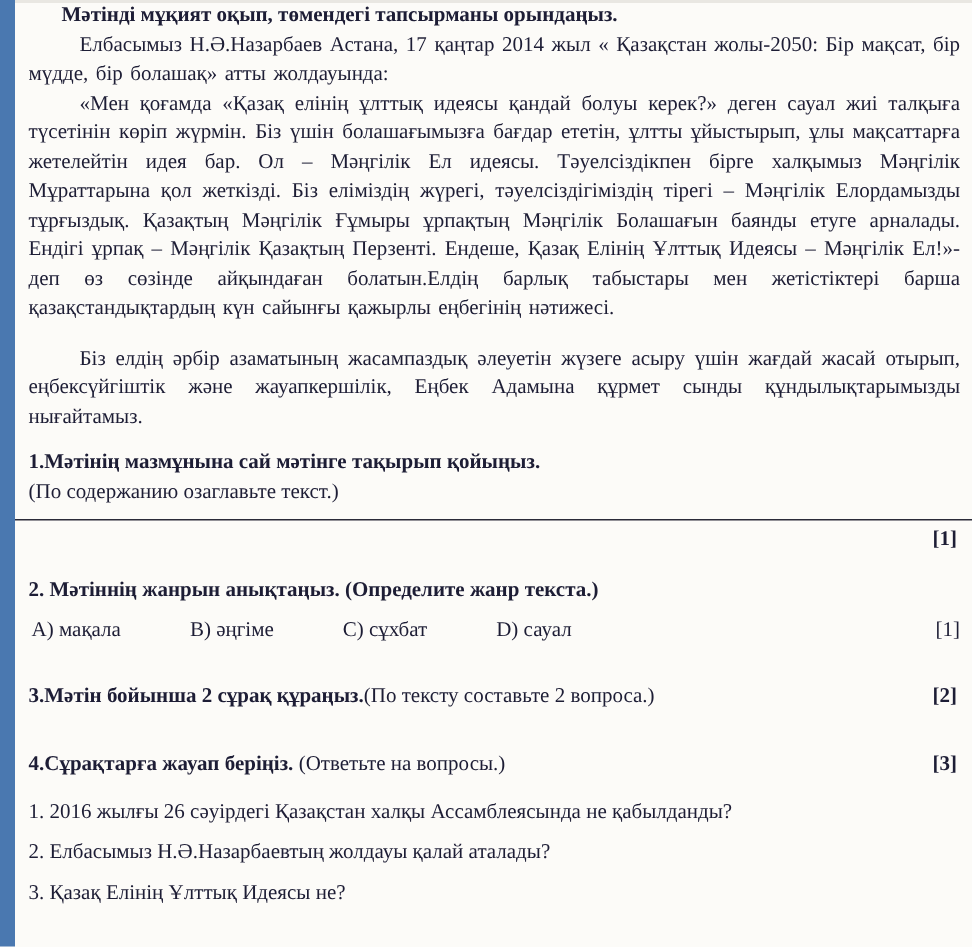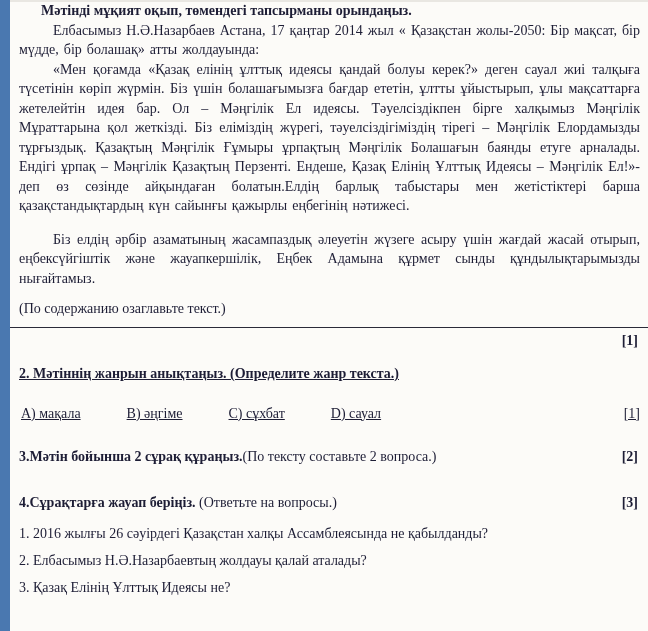--- a/index.html
+++ b/index.html
@@ -31,22 +31,22 @@
     border: none;
     border-top: 1.6px solid #2a2a38;
     margin: 8px -8px 0 -9px;
   }
   .marks-row { text-align: right; font-weight: bold; padding-right: 2px; margin-top: 3px; }
 
   .task-line { display: flex; align-items: baseline; }
   .task-line .grow { flex: 1; }
   .task-line .marks { font-weight: bold; padding-right: 2px; white-space: nowrap; }
 
-  .task2 { margin-top: 14px; text-decoration: underline; }
-  .options-row { display: flex; align-items: baseline; margin-top: 20px; }
+  .task2 { margin-top: 14px; }
+  .options-row { display: flex; align-items: baseline; margin-top: 8px; }
   .options { display: flex; gap: 46px; flex: 1; padding-left: 2px; }
 
   .task3 { margin-top: 24px; }
   .task4 { margin-top: 26px; }
   .subquestions { margin-top: 8px; }
   .subquestions .sq { line-height: 27px; }
 </style>
 </head>
 <body>
 
@@ -57,20 +57,21 @@
   <div class="content">
 
 
     <p class="instruction">Мәтінді мұқият оқып, төмендегі тапсырманы орындаңыз.</p>
 
     <p class="para">Елбасымыз Н.Ә.Назарбаев Астана, 17 қаңтар 2014 жыл « Қазақстан жолы-2050: Бір мақсат, бір мүдде, бір болашақ» атты жолдауында:</p>
     <p class="para">«Мен қоғамда «Қазақ елінің ұлттық идеясы қандай болуы керек?» деген сауал жиі талқыға түсетінін көріп жүрмін. Біз үшін болашағымызға бағдар ететін, ұлтты ұйыстырып, ұлы мақсаттарға жетелейтін идея бар. Ол – Мәңгілік Ел идеясы. Тәуелсіздікпен бірге халқымыз Мәңгілік Мұраттарына қол жеткізді. Біз еліміздің жүрегі, тәуелсіздігіміздің тірегі – Мәңгілік Елордамызды тұрғыздық. Қазақтың Мәңгілік Ғұмыры ұрпақтың Мәңгілік Болашағын баянды етуге арналады. Ендігі ұрпақ – Мәңгілік Қазақтың Перзенті. Ендеше, Қазақ Елінің Ұлттық Идеясы – Мәңгілік Ел!»- деп өз сөзінде айқындаған болатын.Елдің барлық табыстары мен жетістіктері барша қазақстандықтардың күн сайынғы қажырлы еңбегінің нәтижесі.</p>
     <p class="para gap-top">Біз елдің әрбір азаматының жасампаздық әлеуетін жүзеге асыру үшін жағдай жасай отырып, еңбексүйгіштік және жауапкершілік, Еңбек Адамына құрмет сынды құндылықтарымызды нығайтамыз.</p>
 
     <div class="task1">
+      <div class="title-line">1.Мәтінің мазмұнына сай мәтінге тақырып қойыңыз.</div>
       <div>(По содержанию озаглавьте текст.)</div>
     </div>
 
     <hr class="rule">
 
     <div class="marks-row">[1]</div>
 
     <div class="task2">
       <div class="task-line">
         <span class="grow bold">2. Мәтіннің жанрын анықтаңыз. (Определите жанр текста.)</span>

